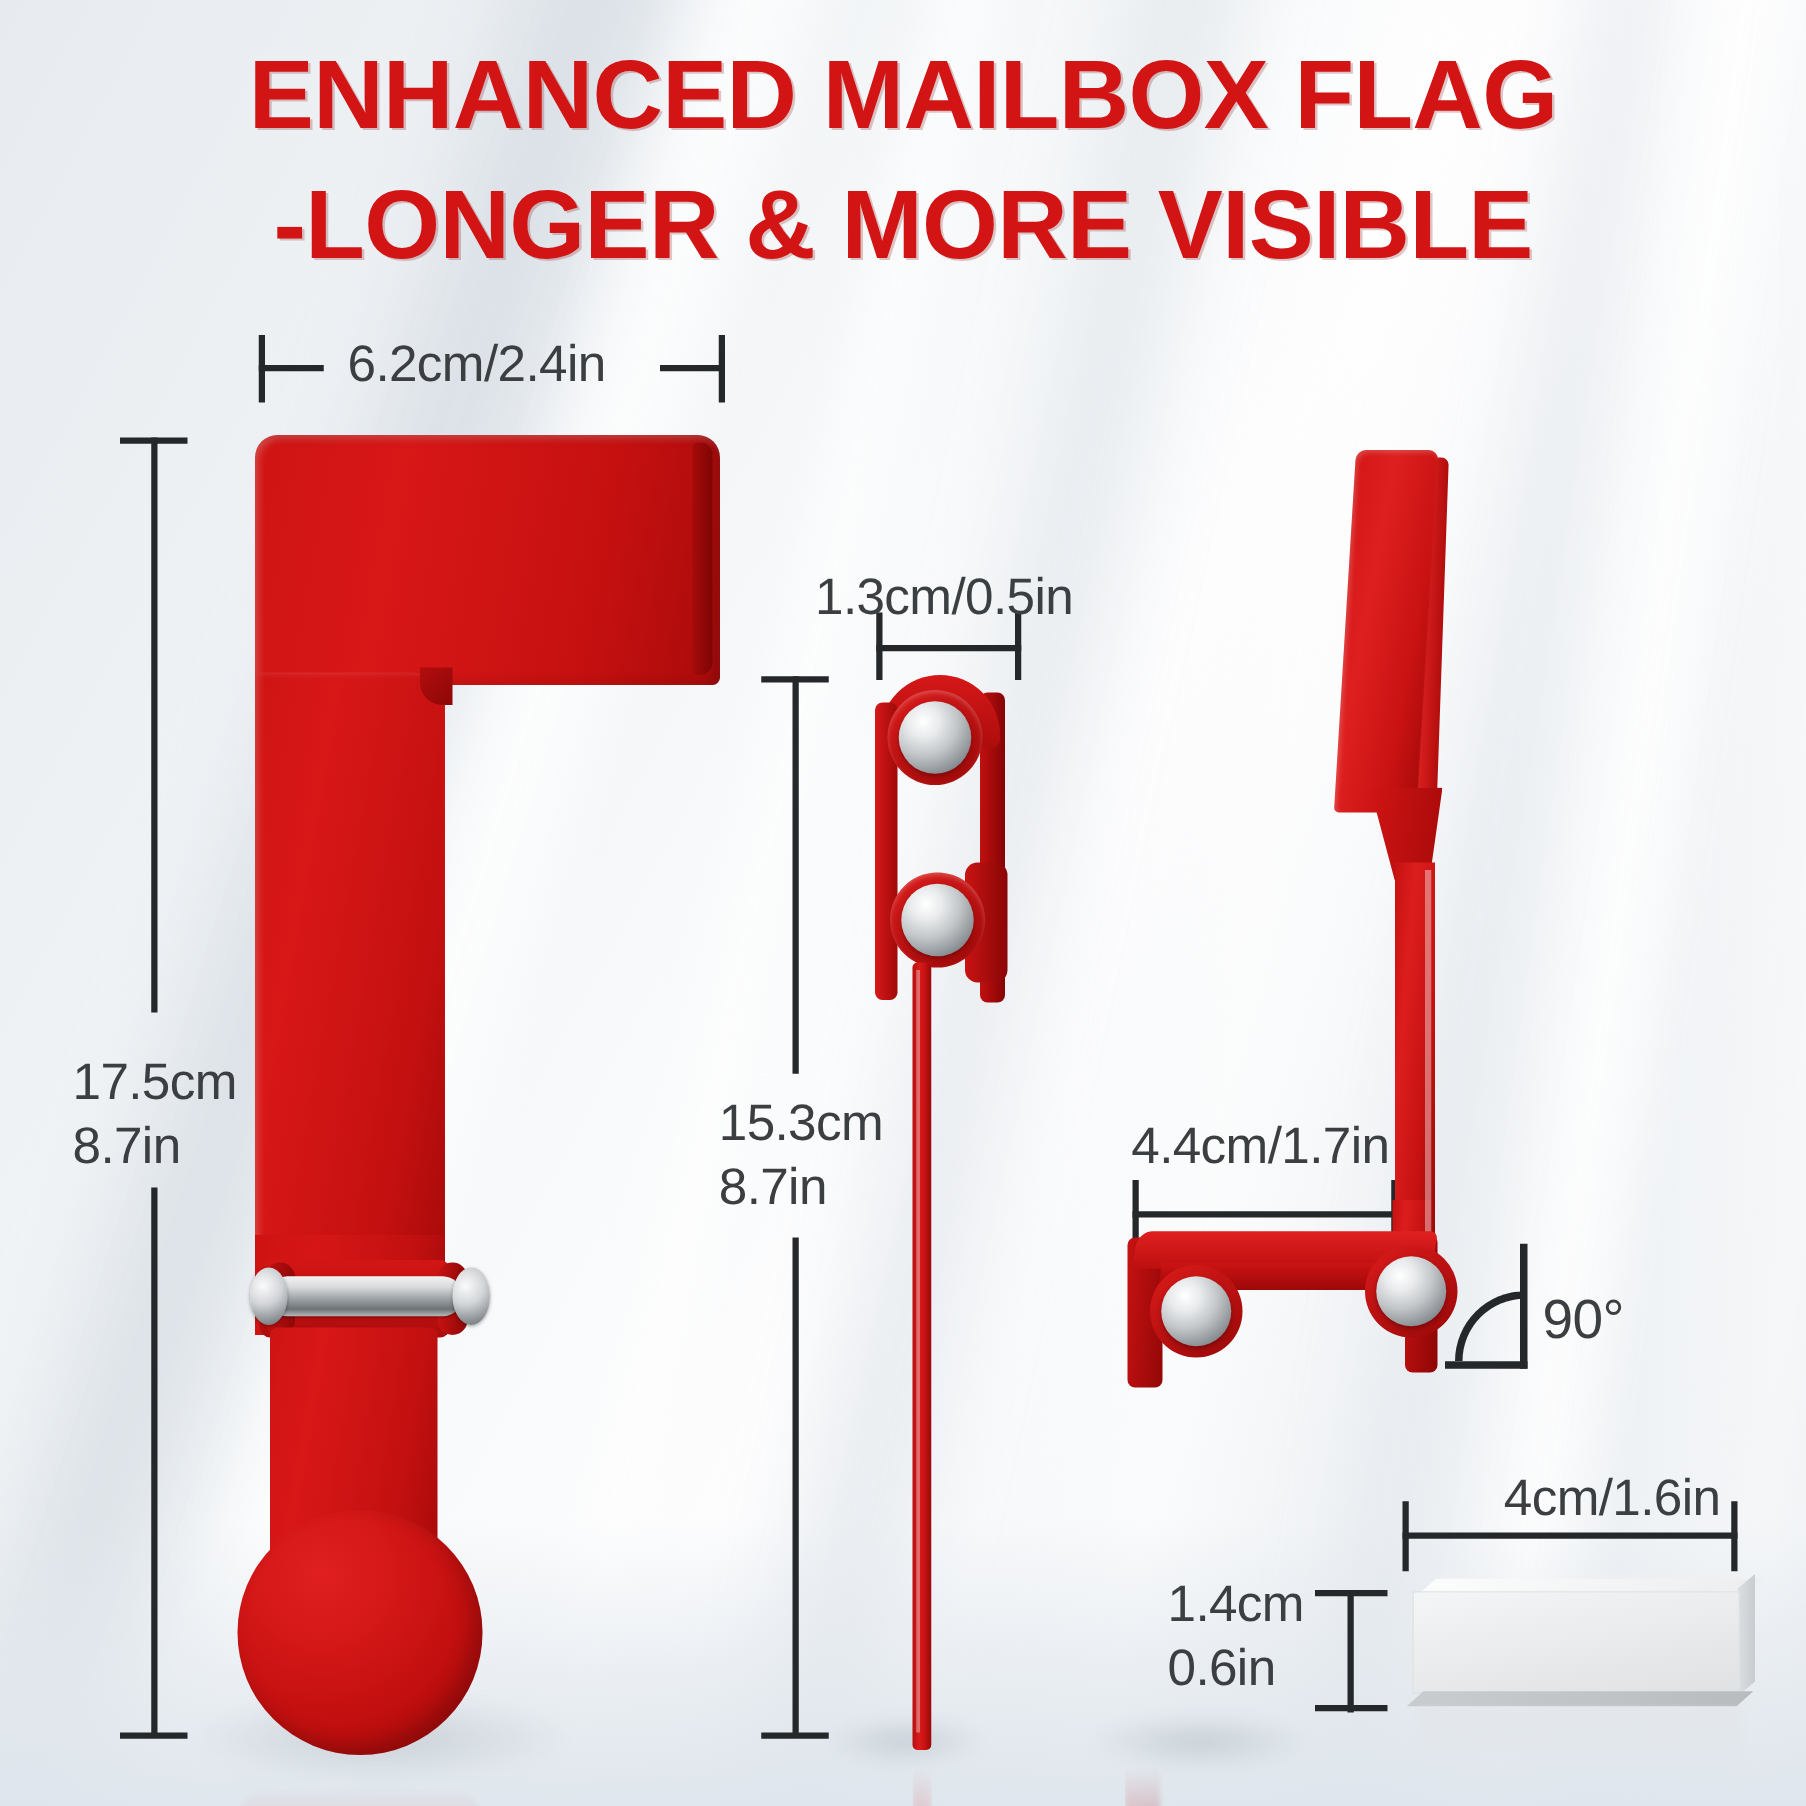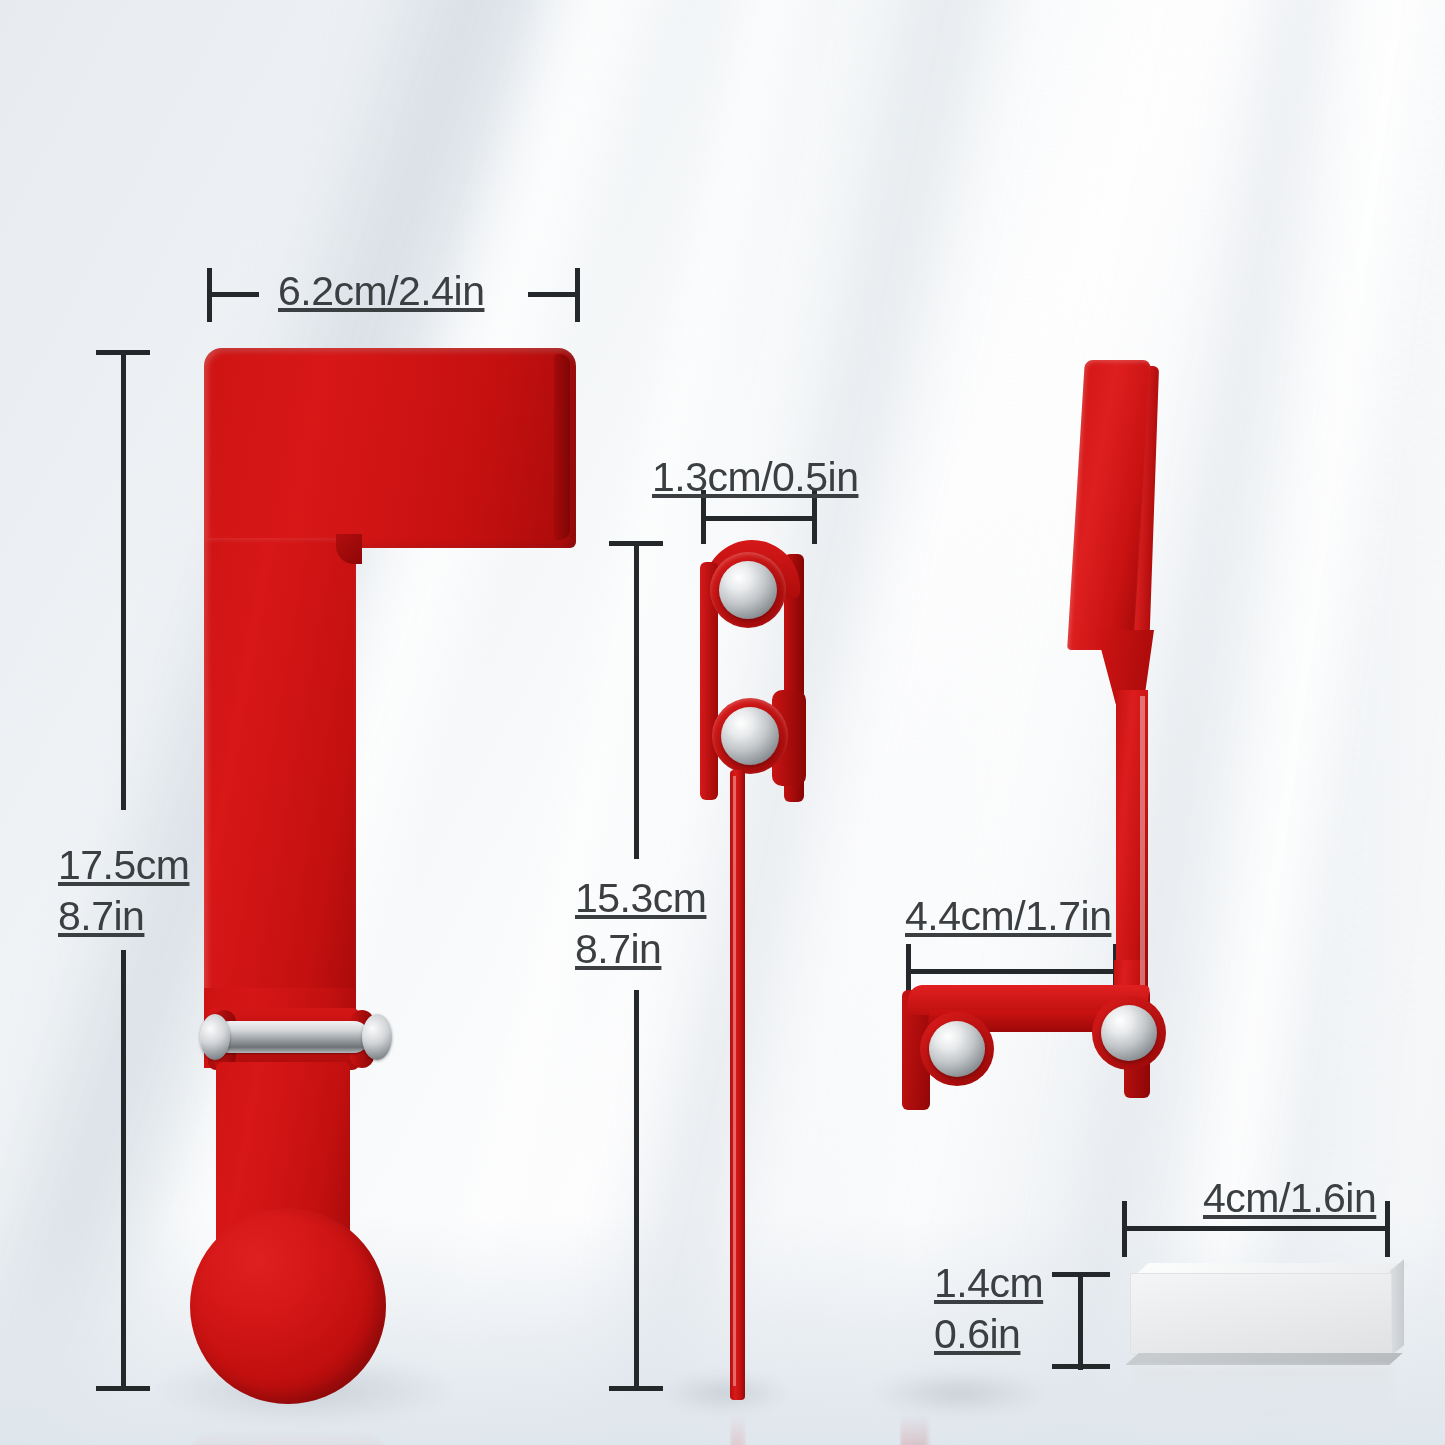--- a/index.html
+++ b/index.html
@@ -60,21 +60,20 @@
   }
 
   
   .dim-label {
     position: absolute;
     color: #3b3f42;
     font-size: 41px;
     line-height: 1.25;
     white-space: pre-line;
     letter-spacing: -0.5px;
-    text-decoration: underline;
   }
   .dim-label.two { font-size: 41px; }
   .hline { position: absolute; background: #24282b; height: 5px; }
   .vline { position: absolute; background: #24282b; width: 5px; }
   .tick-v { position: absolute; background: #24282b; width: 5px; }
   .tick-h { position: absolute; background: #24282b; height: 5px; }
 
   
   .prod { position: absolute; }
   .reflect {
@@ -320,20 +319,22 @@
   <div class="shade d1"></div>
   <div class="shade d2"></div>
   <div class="shade d3"></div>
   <div class="streak s1"></div>
   <div class="streak s2"></div>
   <div class="streak s3"></div>
   <div class="streak s4"></div>
   <div class="streak s5"></div>
   <div class="bg-bottom"></div>
 
+  <div class="title"><span>ENHANCED MAILBOX FLAG</span>
+<span>-LONGER &amp; MORE VISIBLE</span></div>
 
   <div>
     <div class="tick-v" style="left:207px; top:268px; height:54px;"></div>
     <div class="hline" style="left:207px; top:292px; width:52px;"></div>
     <div class="hline" style="left:528px; top:292px; width:52px;"></div>
     <div class="tick-v" style="left:575px; top:268px; height:54px;"></div>
     <div class="dim-label" style="left:278px; top:266px;">6.2cm/2.4in</div>
   </div>
 
   <div>
@@ -376,20 +377,26 @@
   </div>
 
   <div>
     <div class="tick-h" style="left:1052px; top:1272px; width:58px;"></div>
     <div class="vline" style="left:1078px; top:1272px; height:98px;"></div>
     <div class="tick-h" style="left:1052px; top:1364px; width:58px;"></div>
     <div class="dim-label two" style="left:934px; top:1258px;">1.4cm
 0.6in</div>
   </div>
 
+  <div id="angle90">
+    <div class="ang-v"></div>
+    <div class="ang-h"></div>
+    <div class="ang-arc"></div>
+    <div class="ang-text">90°</div>
+  </div>
 
   <div class="floor-shadow" style="left:150px; top:1355px; width:310px; height:70px;"></div>
   <div class="prod" id="view1">
     <div class="v1-head"></div>
     <div class="v1-head-right-edge"></div>
     <div class="v1-neck"></div>
     <div class="v1-neck-inner-fillet"></div>
     <div class="v1-shaft"></div>
     <div class="v1-hinge-plate"></div>
     <div class="pin-collar l"></div>

